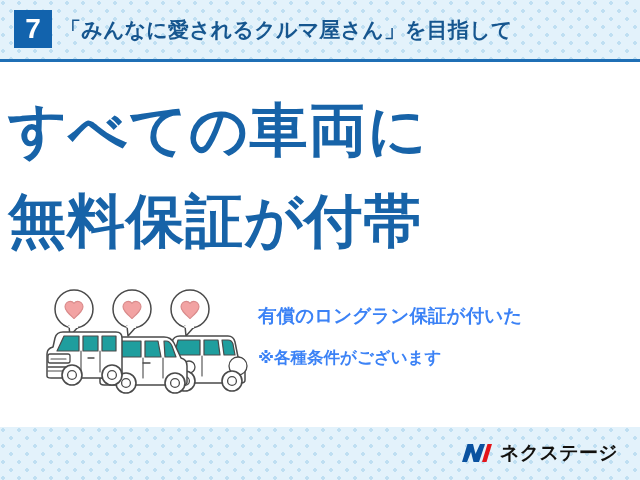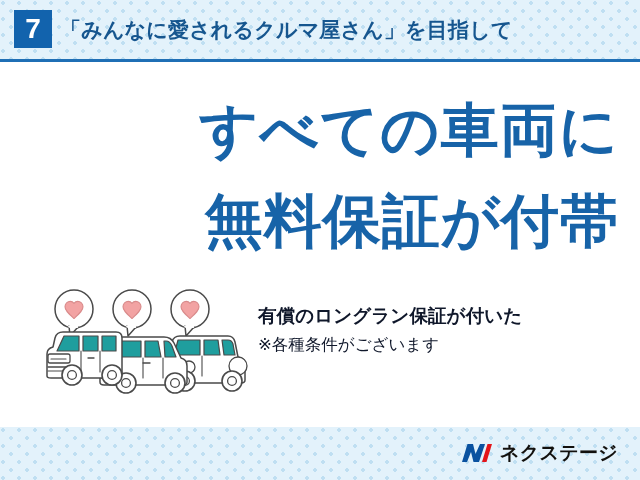--- a/index.html
+++ b/index.html
@@ -73,24 +73,24 @@
     font-size: 21px;
     font-weight: bold;
     color: #16568f;
     white-space: nowrap;
     letter-spacing: 0.2px;
   }
 
   
   .headline {
     position: absolute;
-    left: 0;
+    left: 8px;
     top: 96px;
     width: 619px;
-    text-align: right;
+    text-align: left;
     color: #1763a8;
     font-weight: bold;
     letter-spacing: 1px;
     line-height: 1.16;
   }
   .headline .line {
     display: block;
     font-size: 58px;
     white-space: nowrap;
   }
@@ -109,37 +109,37 @@
   .illo svg {
     display: block;
   }
 
   
   .copy {
     position: absolute;
     left: 258px;
     top: 302px;
     width: 372px;
-    color: #0f172a;
+    color: #3b82f6;
   }
   .copy .c-line {
     display: block;
     font-size: 18.5px;
     font-weight: bold;
     line-height: 1.52;
     white-space: nowrap;
     letter-spacing: 0.1px;
   }
   .copy .c-note {
     display: block;
     font-size: 16.5px;
-    font-weight: normal;
+    font-weight: bold;
     line-height: 1.6;
     white-space: nowrap;
-    margin-top: 1px;
+    margin-top: 14px;
   }
 
   
   .footer {
     position: absolute;
     left: 0;
     top: 427px;
     width: 640px;
     height: 53px;
     text-align: center;

